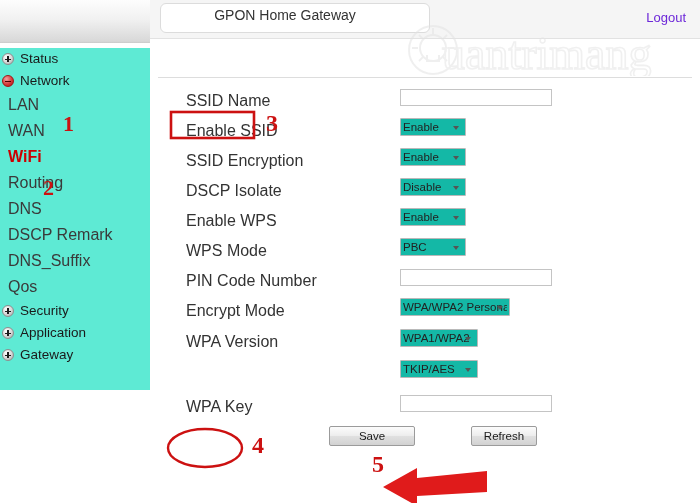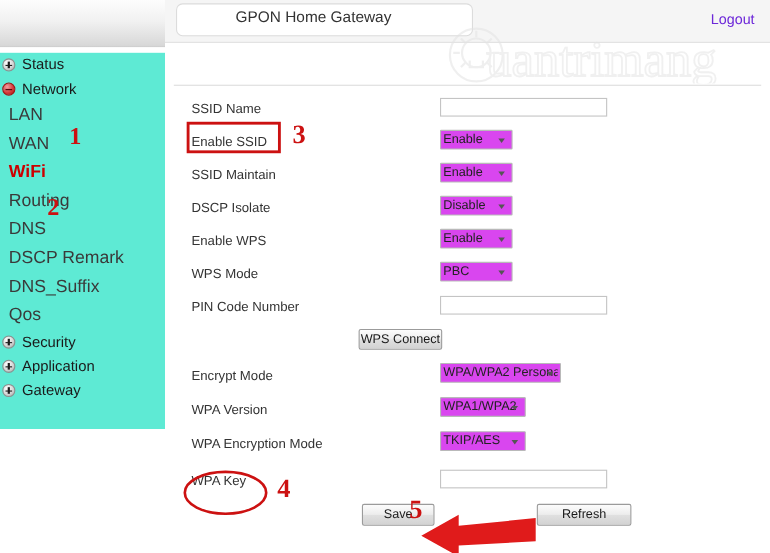--- a/index.html
+++ b/index.html
@@ -175,37 +175,37 @@
     position: absolute;
     left: 0; top: 85px;
     width: 550px;
   }
   .row {
     position: relative;
     height: 30px;
   }
   .row .lbl {
     position: absolute;
-    left: 24px;
+    left: 36px;
     top: 7px;
-    font-size: 12px;
+    font-size: 16px;
     color: #333333;
     white-space: nowrap;
   }
   .row .ctl {
     position: absolute;
     left: 250px;
     top: 3px;
   }
 
   select.dd {
     font-family: "Liberation Sans", sans-serif;
     font-size: 11.5px;
     color: #222222;
-    background: #d946ef;
+    background: #14b8a6;
     border: 1px solid #b9b9b9;
     border-radius: 1px;
     padding: 1px 2px;
     height: 18px;
     -webkit-appearance: none;
     appearance: none;
     box-sizing: border-box;
   }
   .ddwrap {
     position: relative;
@@ -241,22 +241,22 @@
     font-family: "Liberation Sans", sans-serif;
     font-size: 11.5px;
     color: #1a1a1a;
     background: linear-gradient(to bottom, #fcfcfc 0%, #ededed 48%, #e0e0e0 52%, #d2d2d2 100%);
     border: 1px solid #9b9b9b;
     border-radius: 2px;
     padding: 2px 0;
     cursor: pointer;
   }
   .btn-wps { position: absolute; left: 176px; top: 4px; width: 76px; height: 19px; }
-  .btn-save { position: absolute; left: 179px; top: 4px; width: 66px; height: 20px; }
-  .btn-refresh { position: absolute; left: 338px; top: 4px; width: 86px; height: 20px; }
+  .btn-save { position: absolute; left: 179px; top: 4px; width: 86px; height: 20px; }
+  .btn-refresh { position: absolute; left: 321px; top: 4px; width: 66px; height: 20px; }
 
   
   #annot {
     position: absolute;
     left: 0; top: 0;
     width: 700px; height: 503px;
     pointer-events: none;
   }
   .anum {
     position: absolute;
@@ -365,21 +365,21 @@
         <span class="ctl">
           <span class="ddwrap">
             <select class="dd w-sm">
               <option>Enable</option>
             </select>
           </span>
         </span>
       </div>
 
       <div class="row">
-        <span class="lbl">SSID Maintain</span>
+        <span class="lbl">SSID Encryption</span>
         <span class="ctl">
           <span class="ddwrap">
             <select class="dd w-sm">
               <option>Enable</option>
             </select>
           </span>
         </span>
       </div>
 
       <div class="row">
@@ -415,23 +415,20 @@
         </span>
       </div>
 
       <div class="row">
         <span class="lbl">PIN Code Number</span>
         <span class="ctl" style="left:250px;top:4px;">
           <input class="txt" type="text" value="" style="">
         </span>
       </div>
 
-      <div class="btnrow">
-        <button class="btn btn-wps">WPS Connect</button>
-      </div>
 
       <div class="row" style="height:31px;">
         <span class="lbl">Encrypt Mode</span>
         <span class="ctl">
           <span class="ddwrap">
             <select class="dd w-lg">
               <option>WPA/WPA2 Personal</option>
             </select>
           </span>
         </span>
@@ -442,21 +439,20 @@
         <span class="ctl">
           <span class="ddwrap">
             <select class="dd w-md">
               <option>WPA1/WPA2</option>
             </select>
           </span>
         </span>
       </div>
 
       <div class="row" style="height:31px;">
-        <span class="lbl">WPA Encryption Mode</span>
         <span class="ctl">
           <span class="ddwrap">
             <select class="dd w-md">
               <option>TKIP/AES</option>
             </select>
           </span>
         </span>
       </div>
 
       <div class="row" style="height:34px;">

